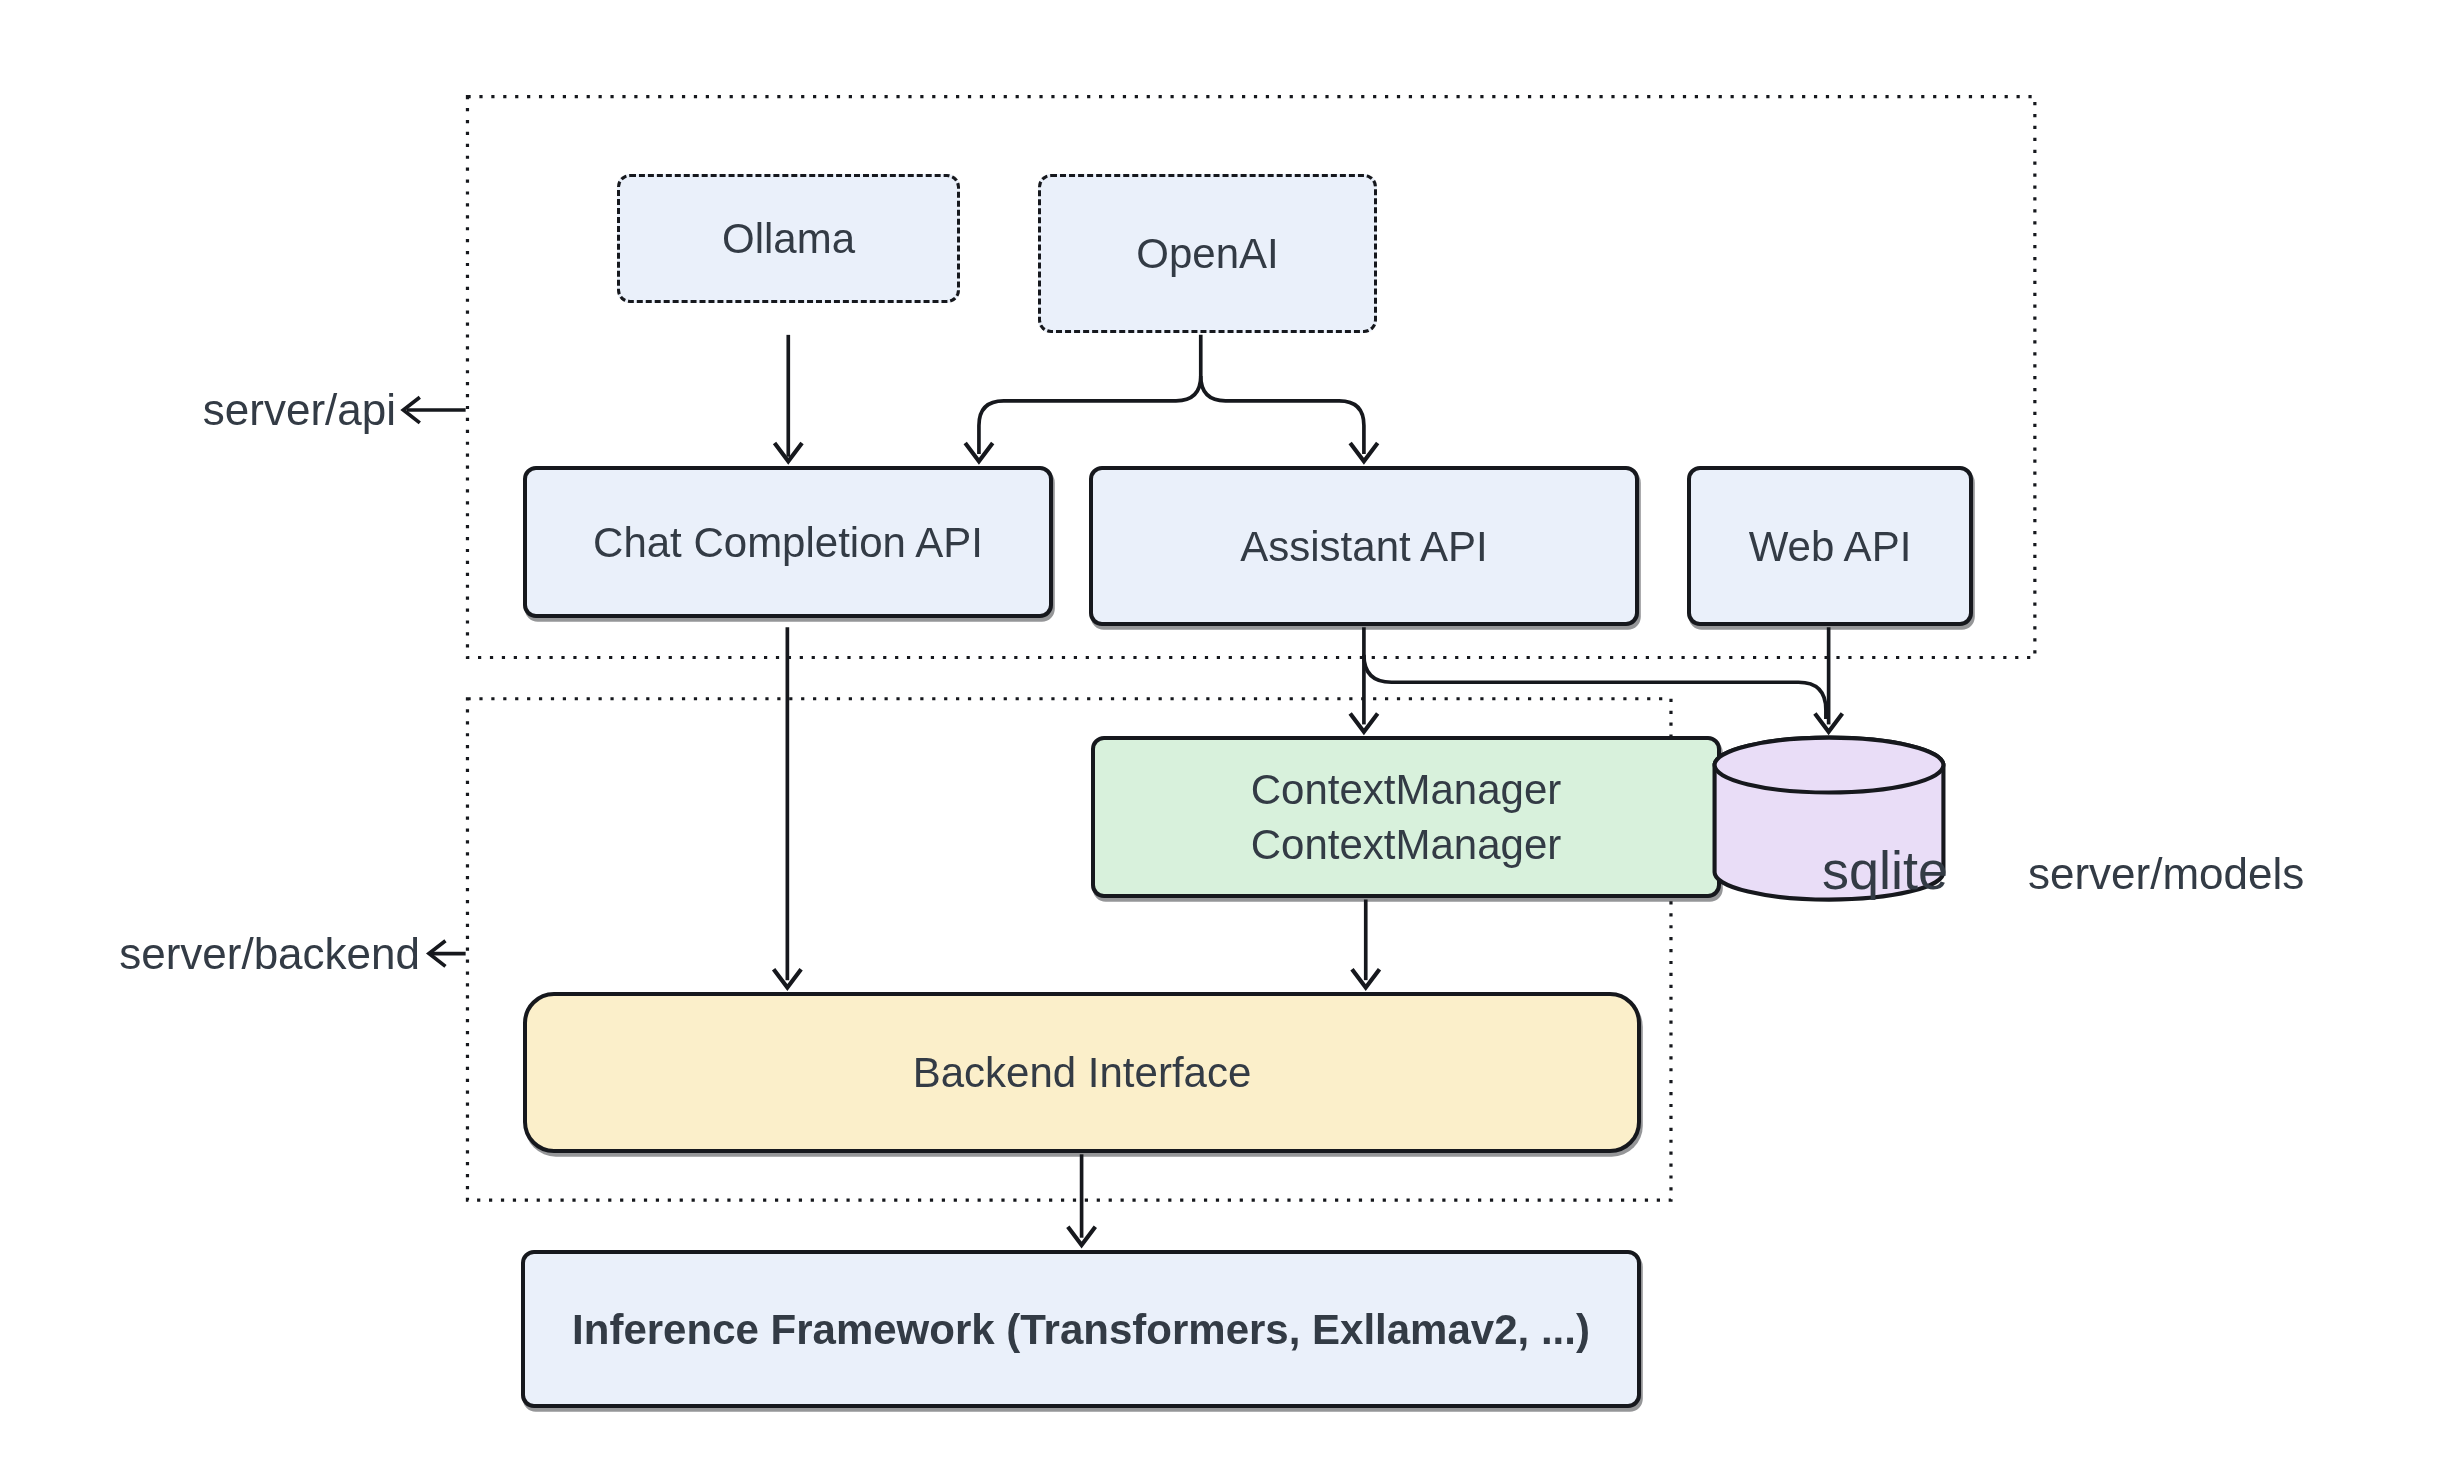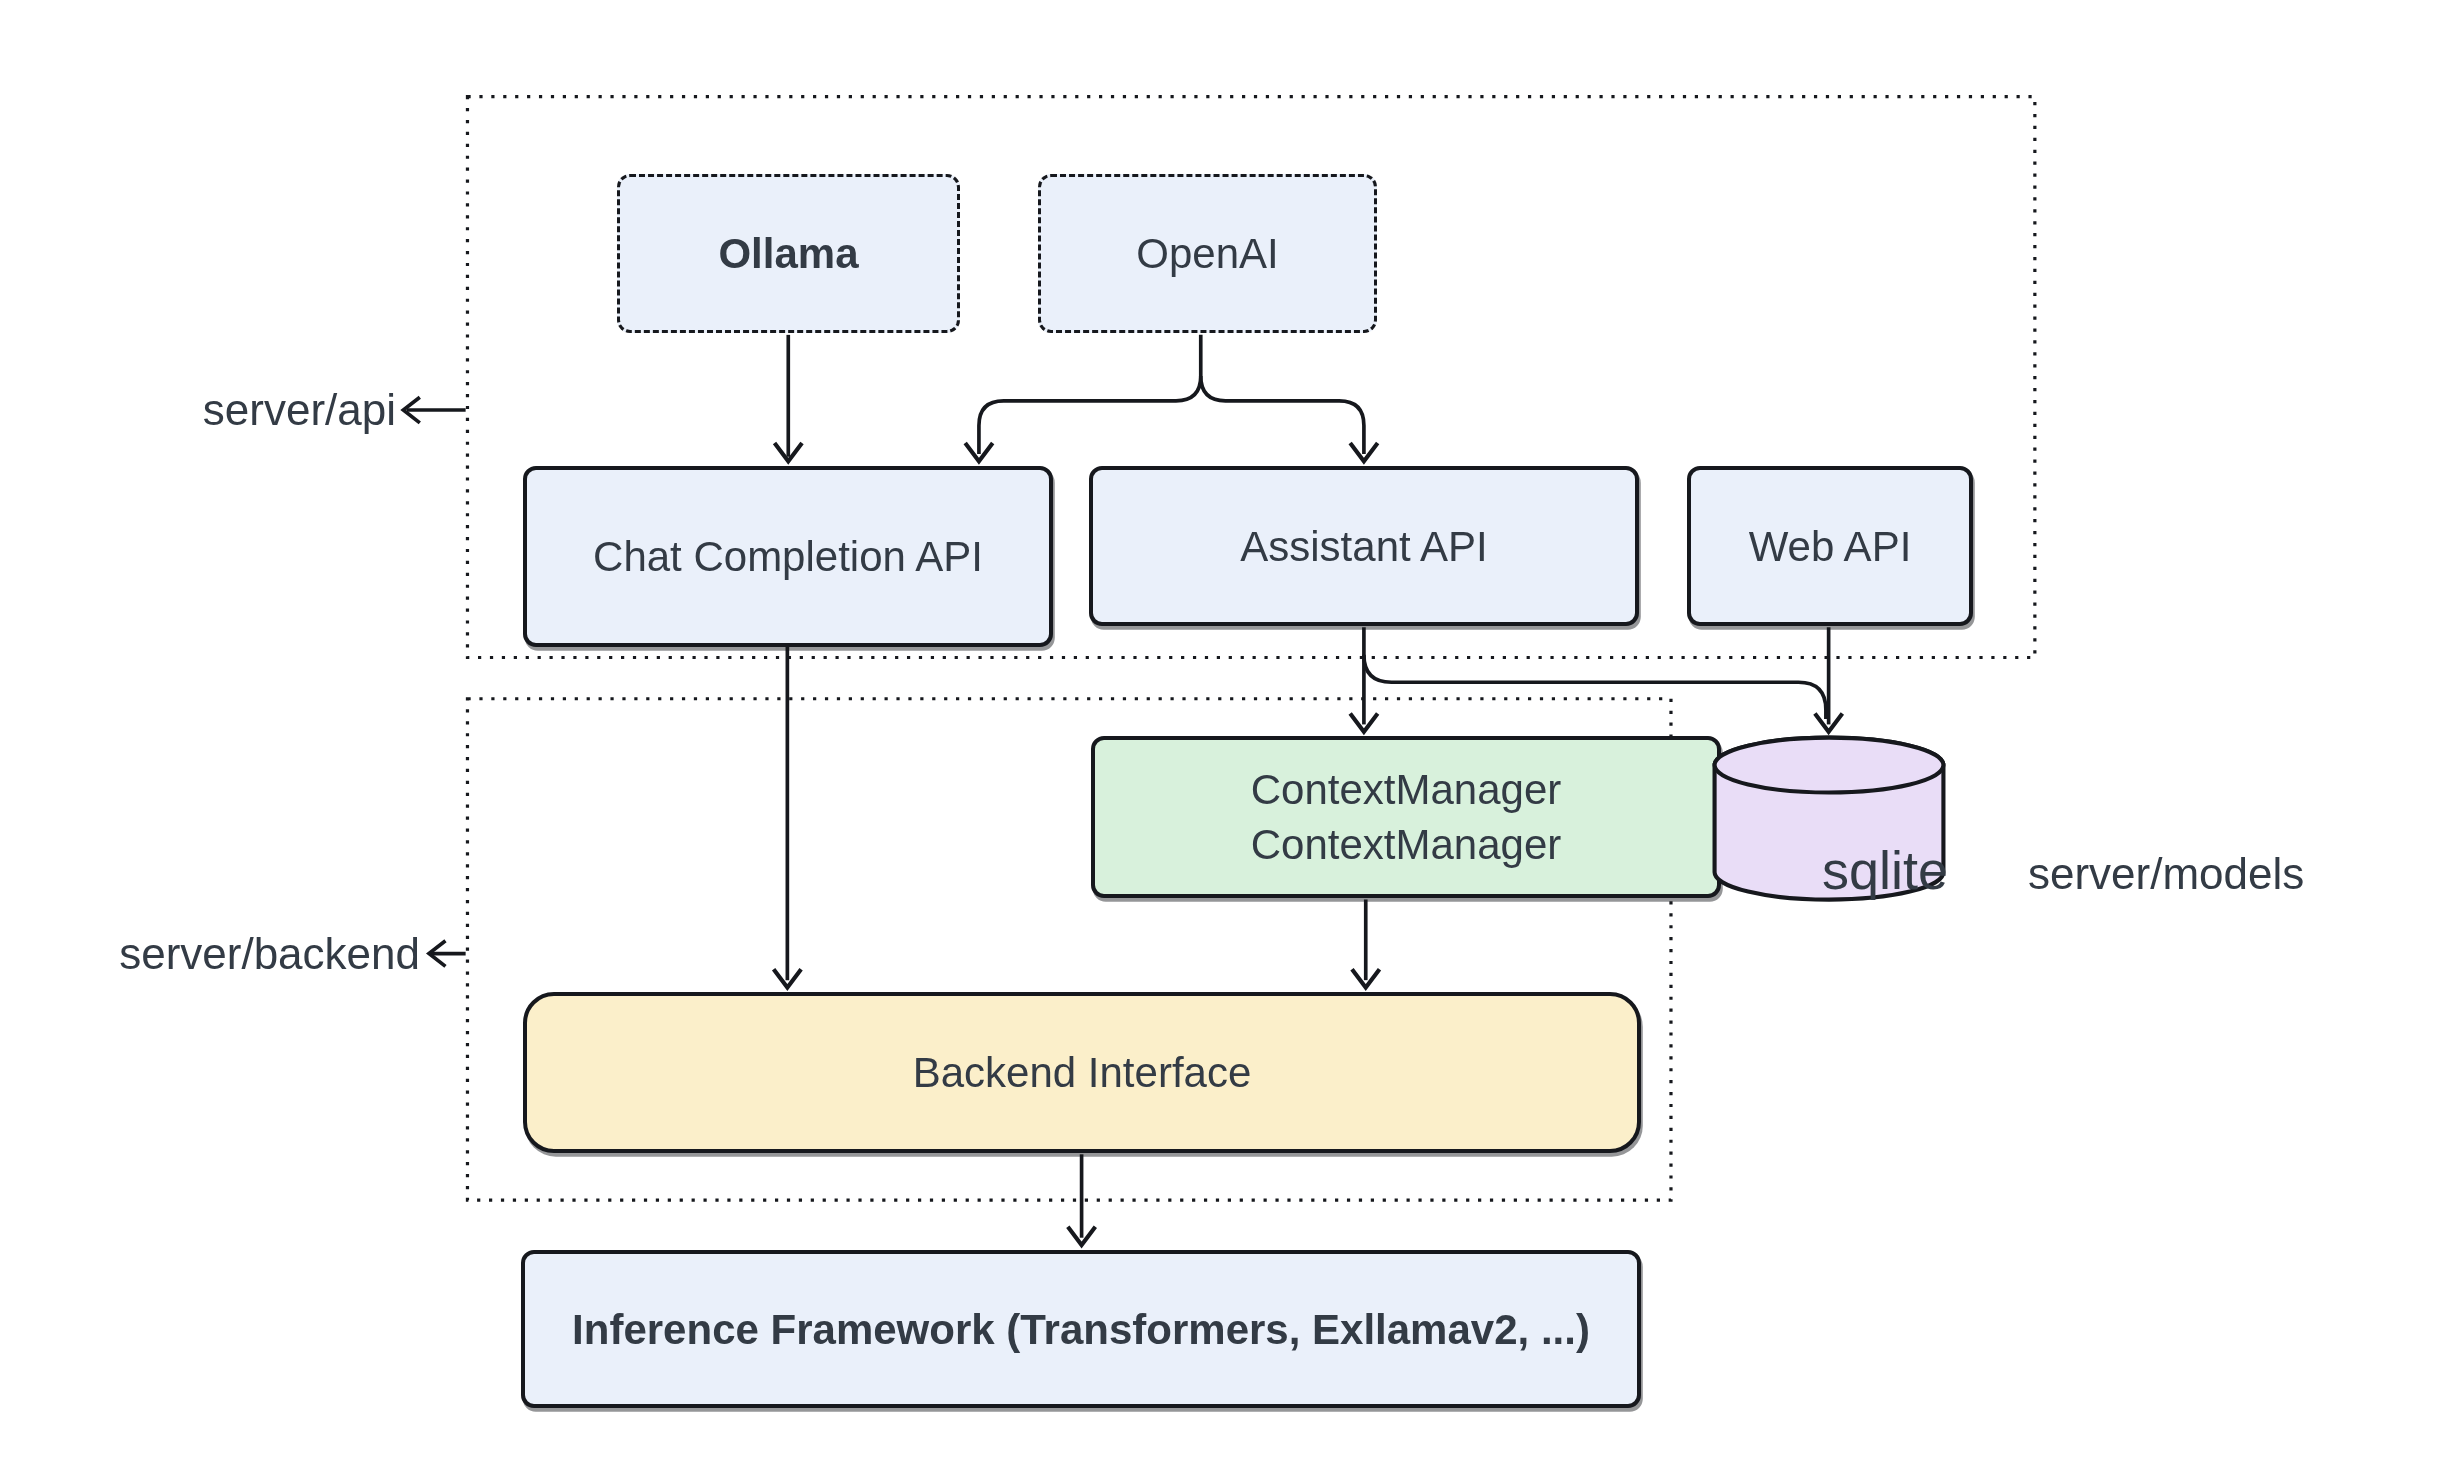--- a/index.html
+++ b/index.html
@@ -95,29 +95,29 @@
     <g>
       <path class="stroke" d="M444 447 H508"></path>
       <path class="stroke" d="M458 433 L440 447 L458 461"></path>
     </g>
     <g>
       <path class="stroke" d="M470 1040 H508"></path>
       <path class="stroke" d="M486 1026 L468 1040 L486 1054"></path>
     </g>
   </svg>
 
-  <div class="node blue dashed" style="left:617px; top:174px; width:343px; height:159px;font-weight:bold;">
+  <div class="node blue dashed" style="left:617px; top:174px; width:343px; height:129px;">
     <span>Ollama</span>
   </div>
 
   <div class="node blue dashed" style="left:1038px; top:174px; width:339px; height:159px;">
     <span>OpenAI</span>
   </div>
 
-  <div class="node blue" style="left:523px; top:466px; width:530px; height:181px;">
+  <div class="node blue" style="left:523px; top:466px; width:530px; height:152px;">
     <span>Chat Completion API</span>
   </div>
 
   <div class="node blue" style="left:1687px; top:466px; width:286px; height:160px;">
     <span>Web API</span>
   </div>
 
   <div class="node blue" style="left:1089px; top:466px; width:550px; height:160px;">
     <span>Assistant API</span>
   </div>

